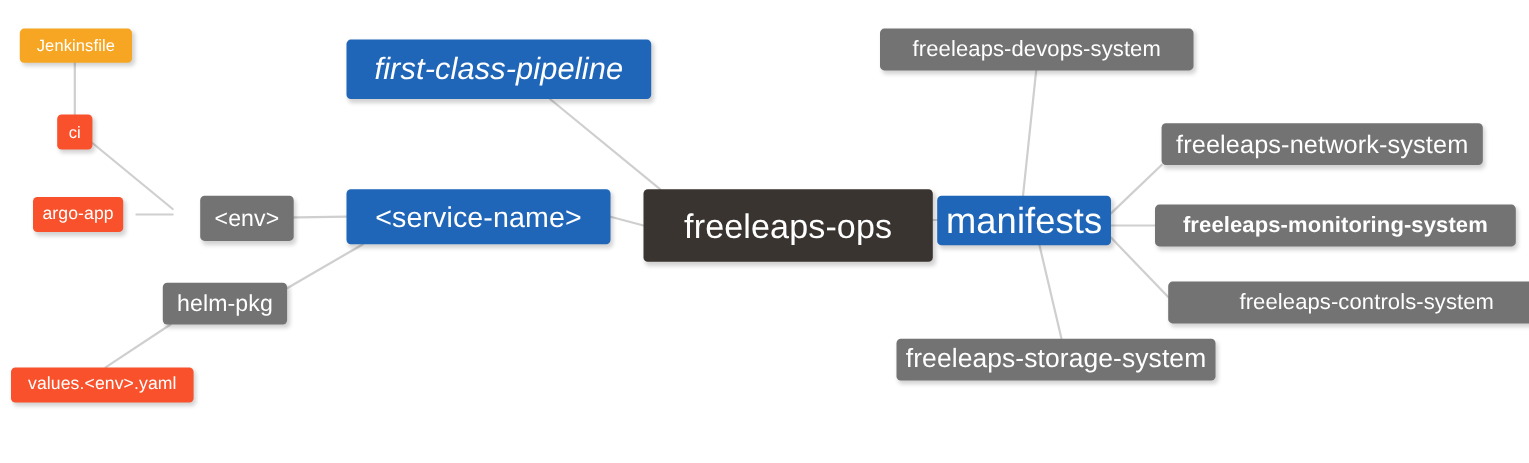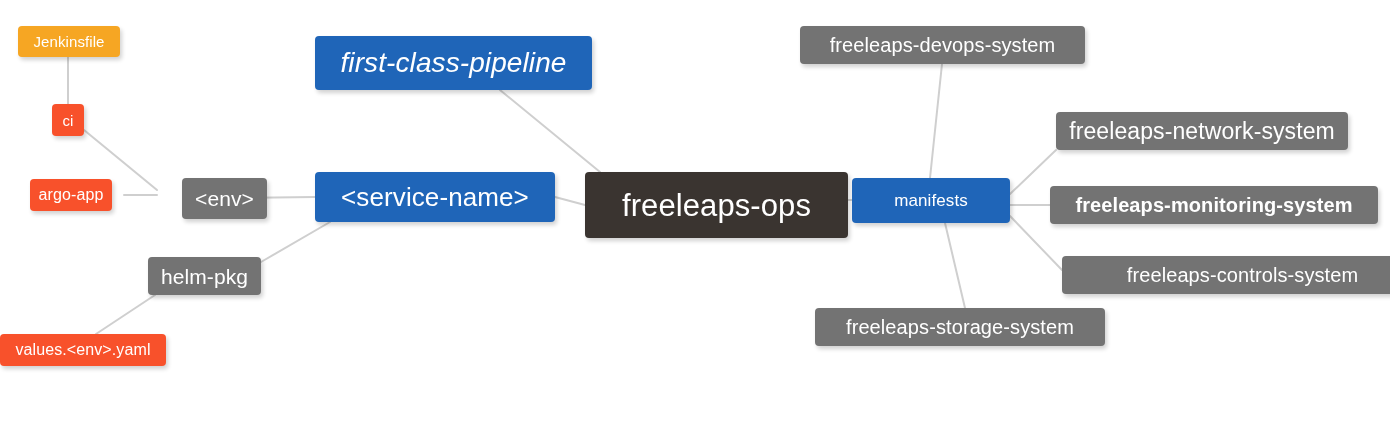--- a/index.html
+++ b/index.html
@@ -62,26 +62,26 @@
       <line x1="930" y1="178" x2="942" y2="64" stroke="#cfcfcf" stroke-width="2" stroke-linecap="round"></line>
       <line x1="1010" y1="194" x2="1056" y2="150" stroke="#cfcfcf" stroke-width="2" stroke-linecap="round"></line>
       <line x1="1010" y1="205" x2="1050" y2="205" stroke="#cfcfcf" stroke-width="2" stroke-linecap="round"></line>
       <line x1="1010" y1="216" x2="1062" y2="270" stroke="#cfcfcf" stroke-width="2" stroke-linecap="round"></line>
       <line x1="945" y1="223" x2="965" y2="308" stroke="#cfcfcf" stroke-width="2" stroke-linecap="round"></line>
     </svg>
   <div id="node-layer">
       <div class="node node-root" style="left: 585px; top: 172px; width: 263px; height: 66px; font-size: 31px; text-align: center;">freeleaps-ops</div>
       <div class="node node-blue" style="left: 315px; top: 172px; width: 240px; height: 50px; font-size: 26px;">&lt;service-name&gt;</div>
       <div class="node node-blue" style="left: 315px; top: 36px; width: 277px; height: 54px; font-size: 28px; font-style: italic;">first-class-pipeline</div>
-      <div class="node node-blue" style="left: 852px; top: 178px; width: 158px; height: 45px; font-size: 17px;">manifests</div>
+      <div class="node node-blue" style="left: 852px; top: 178px; width: 158px; height: 45px; font-size: 33px;">manifests</div>
       <div class="node node-green" style="left: 157px; top: 178px; width: 85px; height: 41px; font-size: 21px; margin-left: 25px;">&lt;env&gt;</div>
       <div class="node node-green" style="left: 148px; top: 257px; width: 113px; height: 38px; font-size: 21px;">helm-pkg</div>
       <div class="node node-orange" style="left: 18px; top: 26px; width: 102px; height: 31px; font-size: 15px;">Jenkinsfile</div>
       <div class="node node-red" style="left: 52px; top: 104px; width: 32px; height: 32px; font-size: 15px;">ci</div>
       <div class="node node-red" style="left: 30px; top: 179px; width: 82px; height: 32px; font-size: 16px; text-align: center;">argo-app</div>
-      <div class="node node-red" style="left: 0; top: 334px; width: 166px; height: 32px; font-size: 16px; text-align: right;">values.&lt;env&gt;.yaml</div>
+      <div class="node node-red" style="left: 10px; top: 334px; width: 166px; height: 32px; font-size: 16px; text-align: right;">values.&lt;env&gt;.yaml</div>
       <div class="node node-green" style="left: 800px; top: 26px; width: 285px; height: 38px; font-size: 20px;">freeleaps-devops-system</div>
       <div class="node node-green" style="left: 1056px; top: 112px; width: 292px; height: 38px; font-size: 23px;">freeleaps-network-system</div>
       <div class="node node-green" style="left: 1050px; top: 186px; width: 328px; height: 38px; font-size: 20px; font-weight: bold;">freeleaps-monitoring-system</div>
       <div class="node node-green" style="left: 1062px; top: 256px; width: 337px; height: 38px; font-size: 20px; padding-left: 24px;">freeleaps-controls-system</div>
-      <div class="node node-green" style="left: 815px; top: 308px; width: 290px; height: 38px; font-size: 20px;">freeleaps-storage-system</div>
+      <div class="node node-green" style="left: 815px; top: 308px; width: 290px; height: 38px; font-size: 24px;">freeleaps-storage-system</div>
     </div>
 </div>
 
 </body></html>

